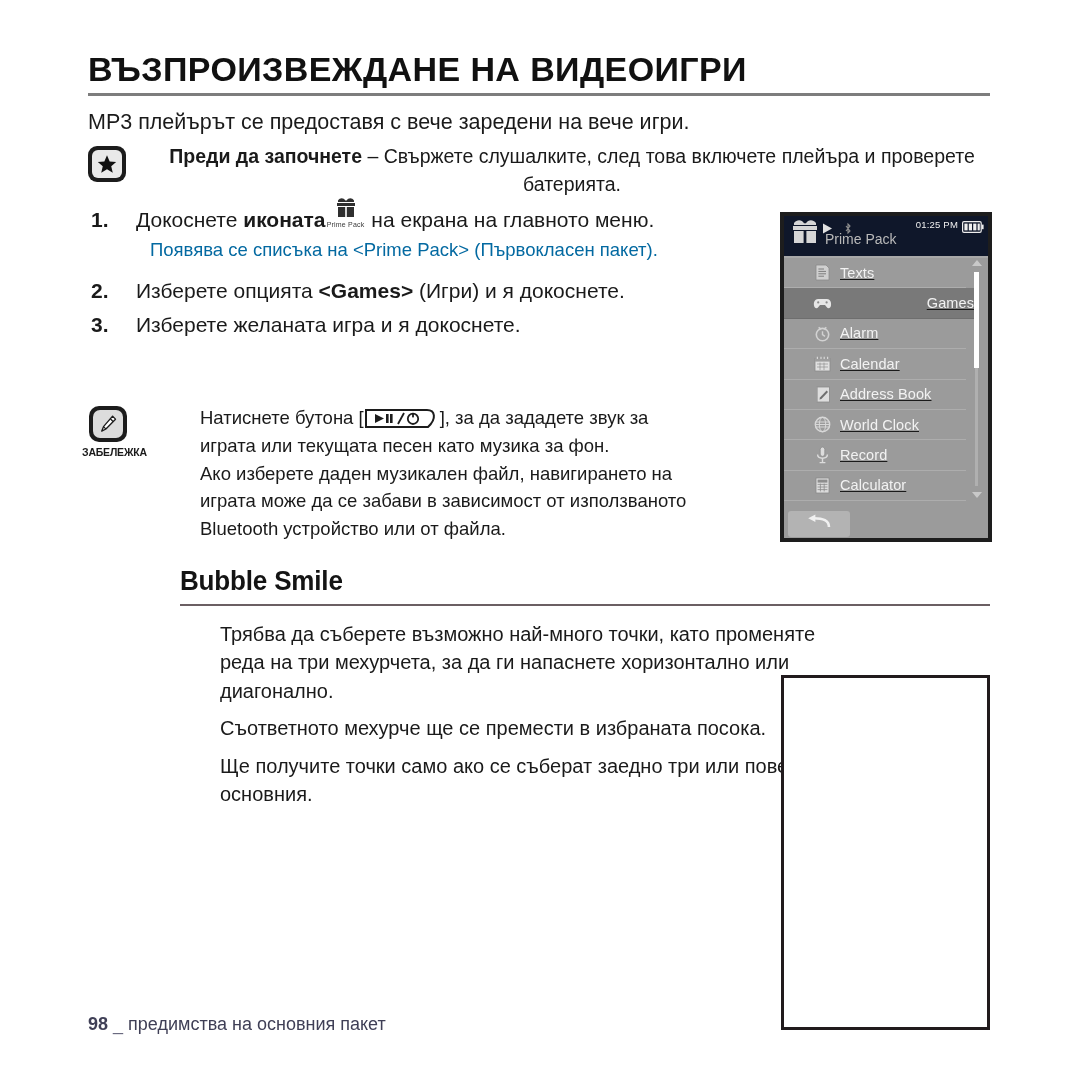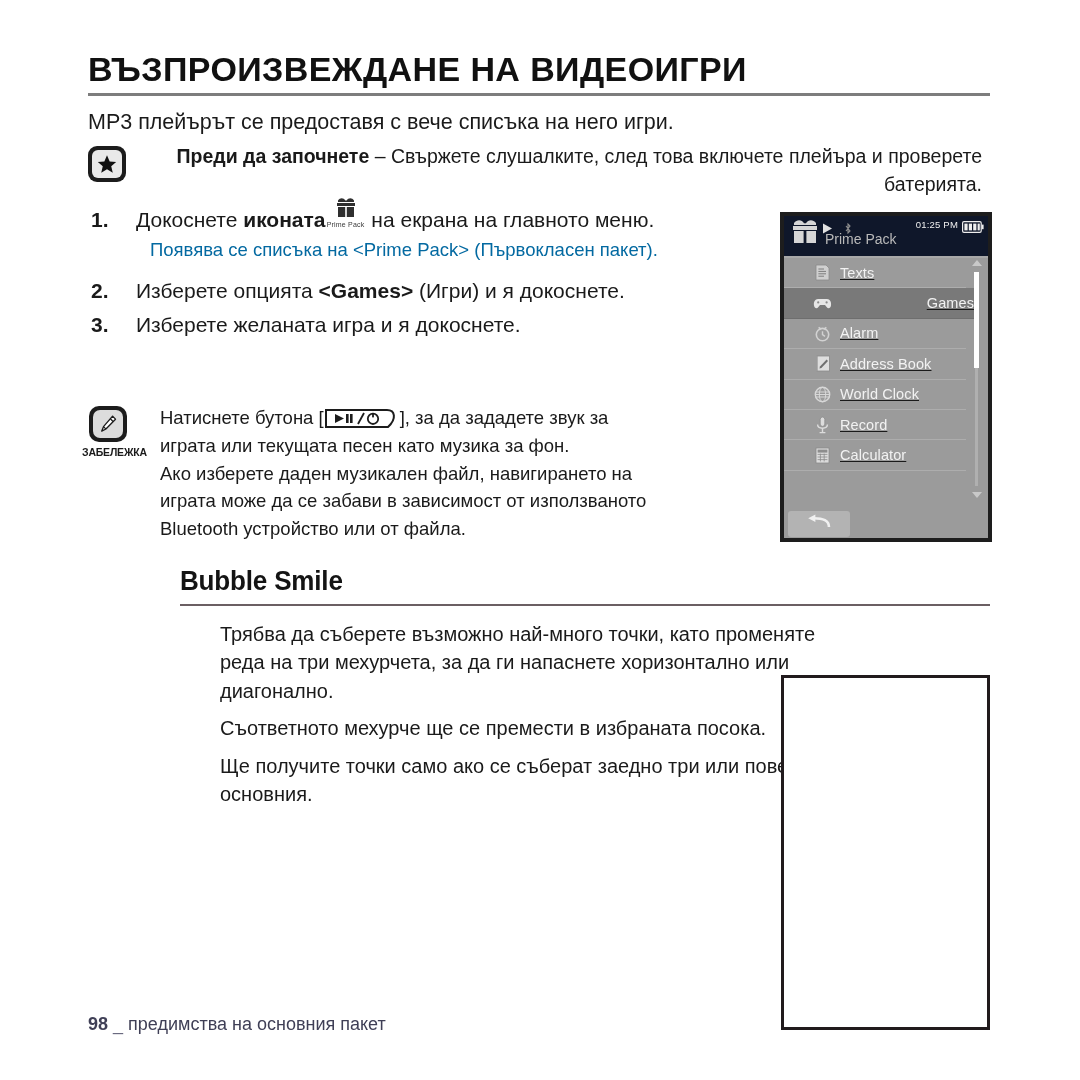--- a/index.html
+++ b/index.html
@@ -73,21 +73,21 @@
     border-radius: 6px;
     display: flex;
     align-items: center;
     justify-content: center;
   }
   .star-badge svg { display: block; }
   .before-text {
     margin-left: 74px;
     font-size: 19.5px;
     line-height: 1.42;
-    text-align: right;
+    text-align: center;
     color: #1a1a1a;
     width: 820px;
   }
   .before-text b { font-weight: bold; }
 
   
   .steps {
     position: absolute;
     left: 88px;
     top: 204px;
@@ -172,21 +172,21 @@
     left: 0px;
     top: 42px;
     width: 52px;
     text-align: center;
     font-size: 10.5px;
     font-weight: bold;
     letter-spacing: -0.2px;
     color: #1a1a1a;
   }
   .note-text {
-    margin-left: 78px;
+    margin-left: 118px;
     font-size: 18.5px;
     line-height: 1.5;
     color: #1a1a1a;
   }
 
   
   .btn-glyph {
     display: inline-block;
     position: relative;
     width: 74px;
@@ -381,21 +381,21 @@
   }
   .footer .pg { font-weight: bold; }
   .footer .dash { color: #6a6a80; }
 </style>
 </head>
 <body>
 
 <div class="page-title">ВЪЗПРОИЗВЕЖДАНЕ НА ВИДЕОИГРИ</div>
 <div class="title-rule"></div>
 
-<div class="intro-line">MP3 плейърът се предоставя с вече списъка на него игри.</div>
+<div class="intro-line">MP3 плейърът се предоставя с вече заредени на вече игри.</div>
 
 <div class="before-block">
   <div class="star-badge">
     <div class="inner">
       <svg width="22" height="22" viewBox="0 0 24 24" aria-hidden="true">
         <polygon points="12,2.5 14.9,9.2 22,9.8 16.6,14.5 18.3,21.5 12,17.7 5.7,21.5 7.4,14.5 2,9.8 9.1,9.2" fill="#111111"></polygon>
       </svg>
     </div>
   </div>
   <div class="before-text">
@@ -523,20 +523,31 @@
         <span class="mi-icon">
           <svg width="17" height="17" viewBox="0 0 17 17" aria-hidden="true">
             <circle cx="8.5" cy="9.6" r="6.2" fill="none" stroke="#d2d2d2" stroke-width="1.6"></circle>
             <path d="M8.5,6.2 L8.5,9.6 L11,11.4" stroke="#d2d2d2" stroke-width="1.4" fill="none"></path>
             <path d="M4.6,2.4 L7.2,4.2 M12.4,2.4 L9.8,4.2" stroke="#d2d2d2" stroke-width="1.6"></path>
           </svg>
         </span>
         <span class="mi-label">Alarm</span>
       </div>
 
+      <div class="menu-item">
+        <span class="mi-icon">
+          <svg width="17" height="16" viewBox="0 0 17 16" aria-hidden="true">
+            <rect x="1" y="2.4" width="15" height="12.6" fill="#e0e0e0" stroke="#8a8a8a" stroke-width="0.8"></rect>
+            <rect x="1" y="2.4" width="15" height="3.2" fill="#9e9e9e"></rect>
+            <path d="M3.4,0.8 L3.4,3 M7,0.8 L7,3 M10.2,0.8 L10.2,3 M13.6,0.8 L13.6,3" stroke="#d8d8d8" stroke-width="1.2"></path>
+            <path d="M3,8 L14,8 M3,11 L14,11 M6,6.6 L6,14 M10,6.6 L10,14" stroke="#8f8f8f" stroke-width="0.7"></path>
+          </svg>
+        </span>
+        <span class="mi-label">Calendar</span>
+      </div>
 
       <div class="menu-item">
         <span class="mi-icon">
           <svg width="16" height="17" viewBox="0 0 16 17" aria-hidden="true">
             <rect x="3" y="1" width="12.4" height="15" fill="#dedede" stroke="#8a8a8a" stroke-width="0.8"></rect>
             <rect x="0.6" y="1" width="2.8" height="15" fill="#9b9b9b"></rect>
             <path d="M6,11.6 L12.6,4.6 L14,6 L7.4,13 L5.4,13.6 Z" fill="#6f6f6f"></path>
           </svg>
         </span>
         <span class="mi-label">Address Book</span>

